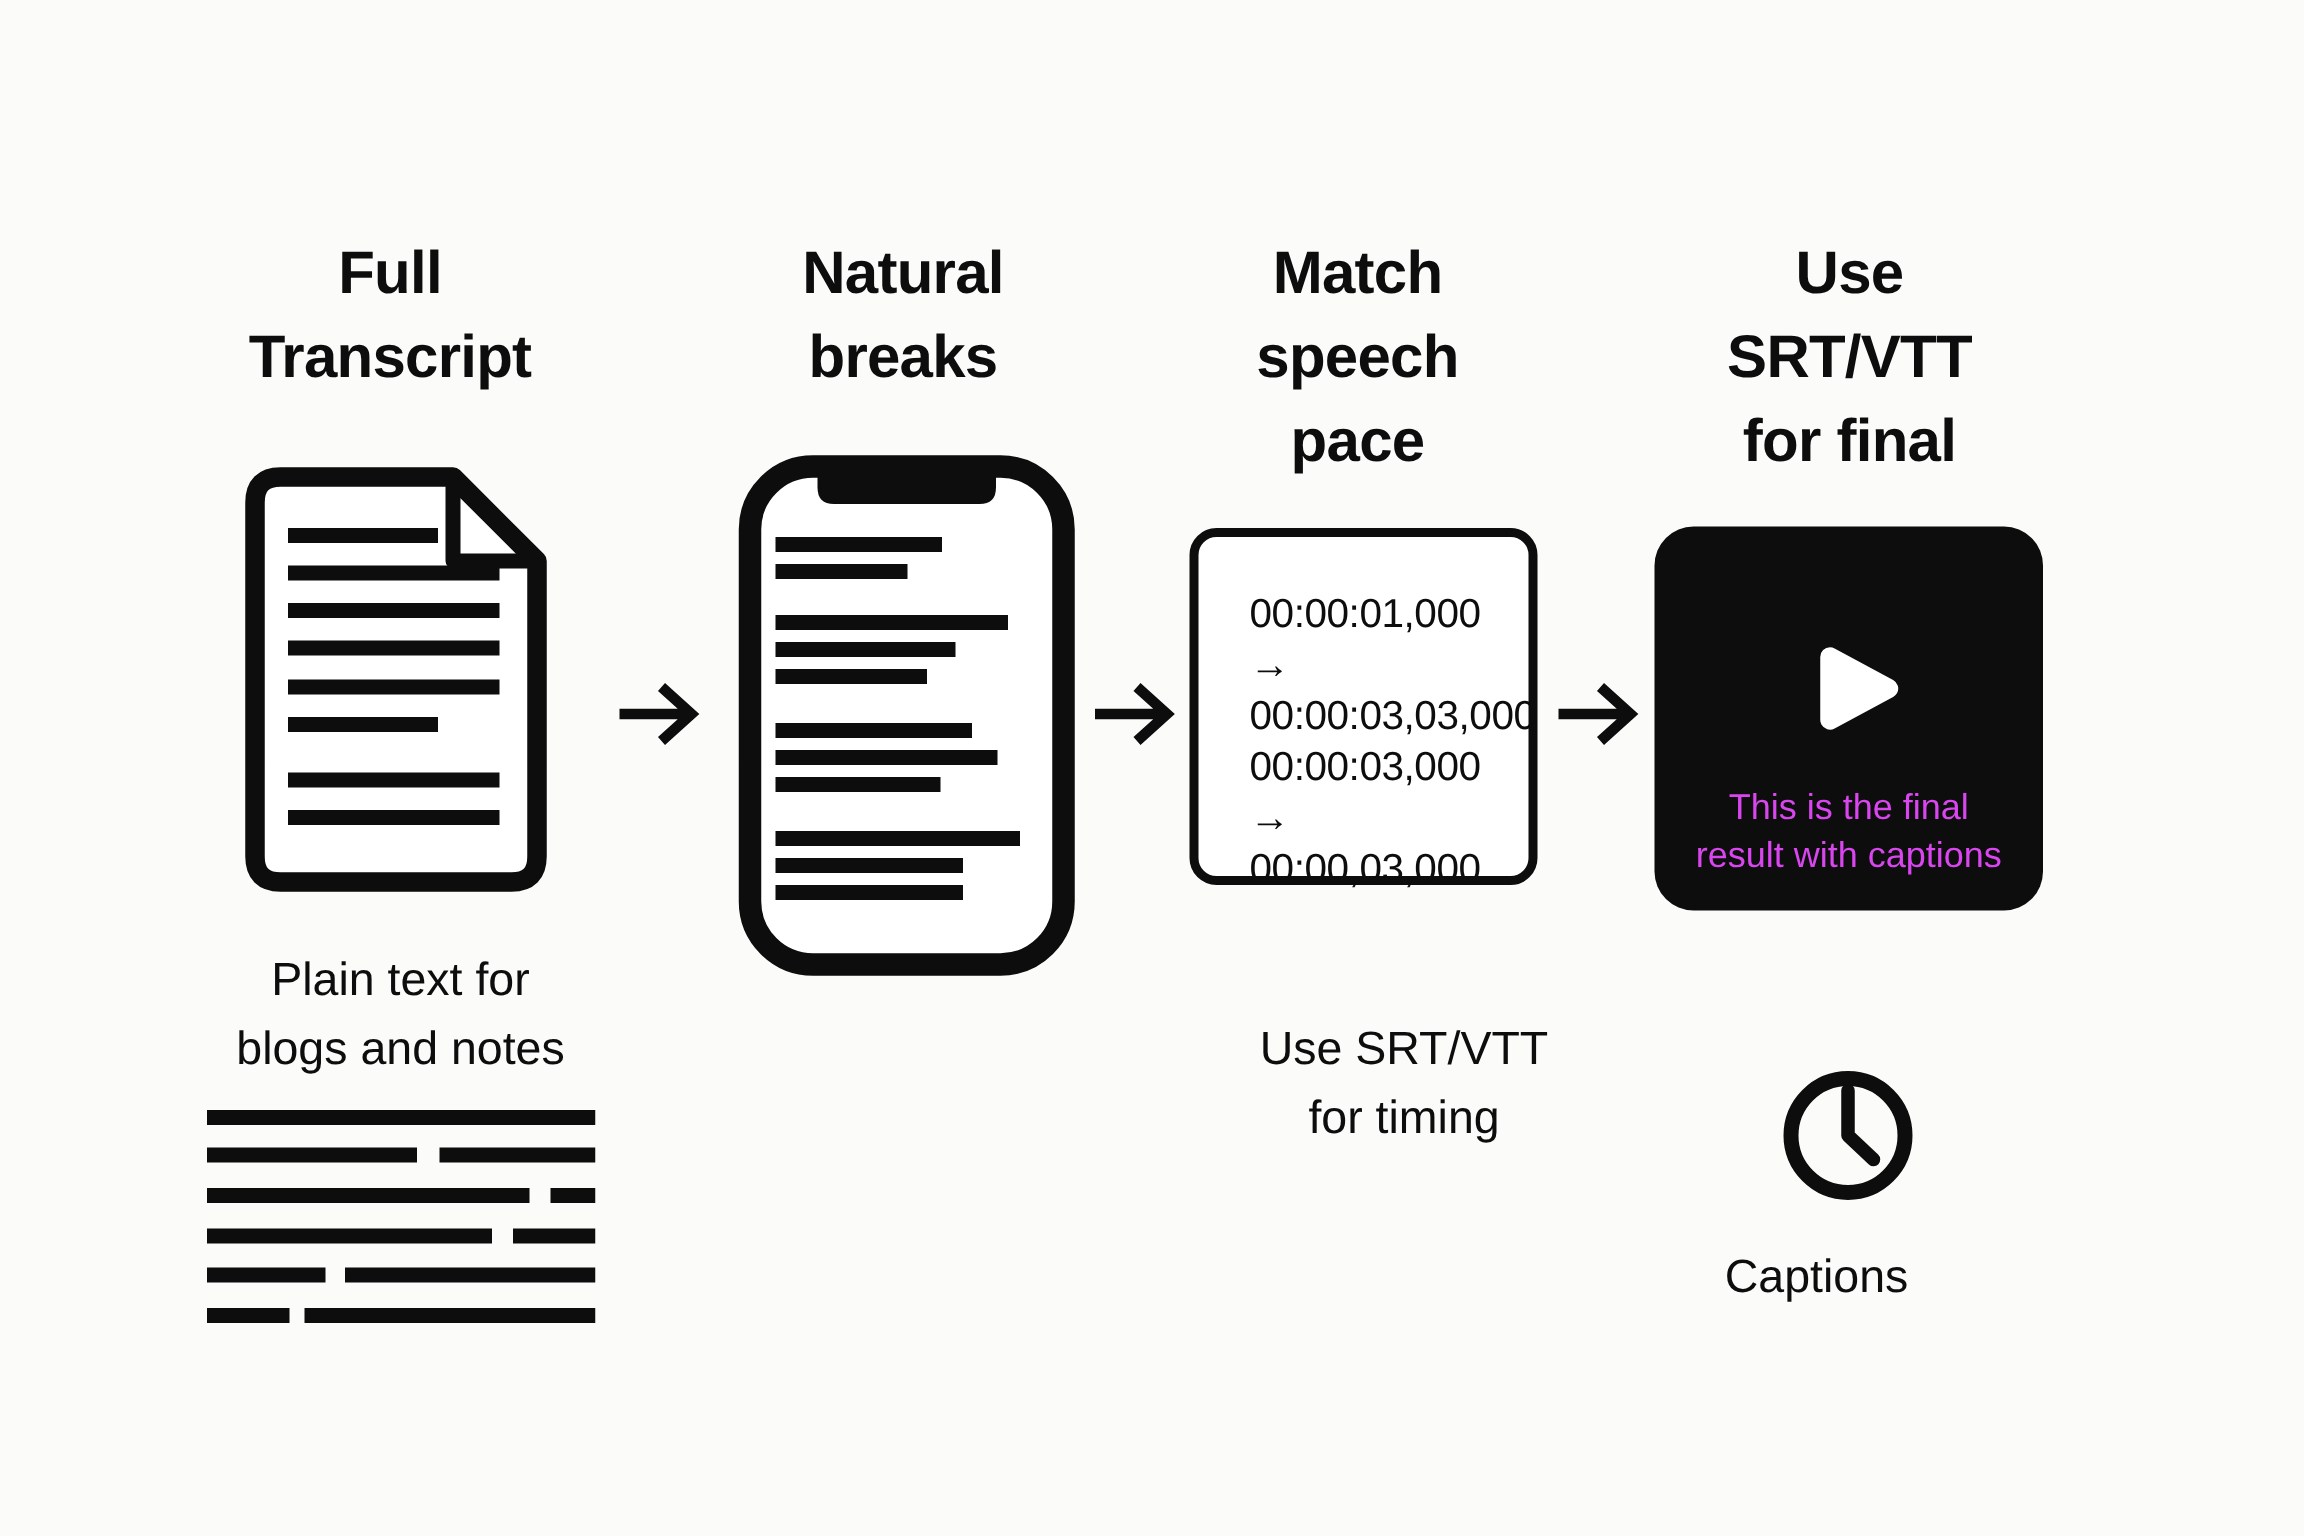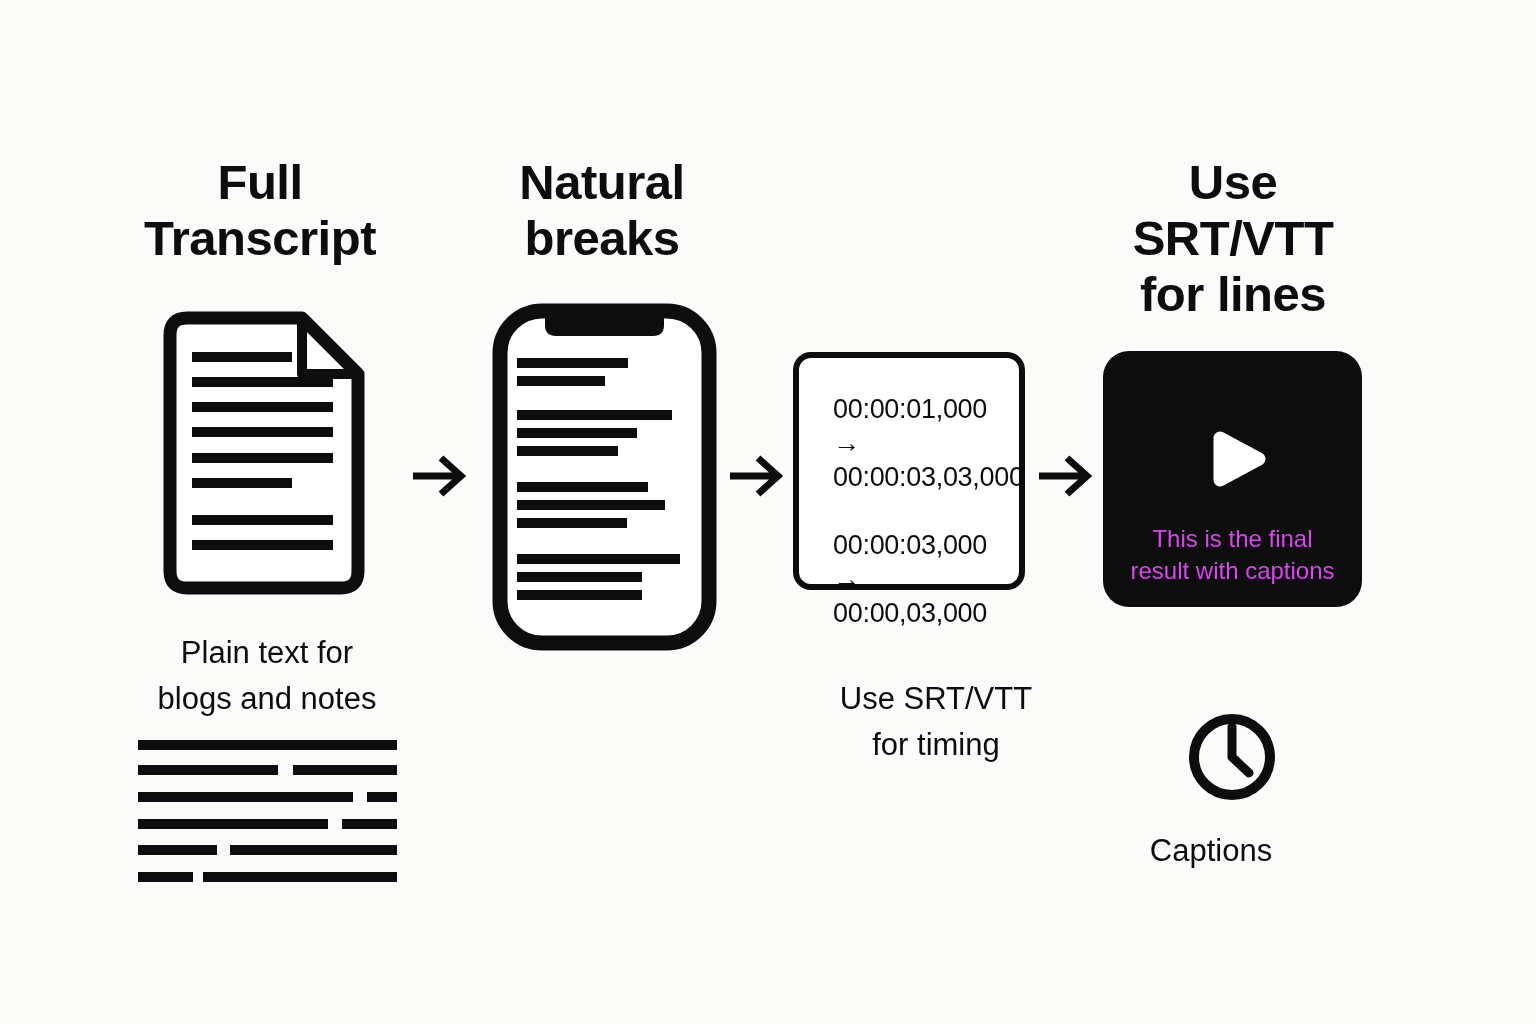--- a/index.html
+++ b/index.html
@@ -6,21 +6,21 @@
   .stage{
     position:relative;
     width:1536px;height:1024px;
     background:#fbfbfa;
     font-family:"Liberation Sans", sans-serif;
     color:#0d0d0d;
     overflow:hidden;
   }
   .abs{position:absolute;}
   .title{
-    font-size:49px;
+    font-size:40px;
     line-height:56px;
     font-weight:700;
     letter-spacing:-0.5px;
     text-align:center;
     white-space:pre-line;
   }
   .caption{
     font-size:31px;
     line-height:46px;
     font-weight:500;
@@ -35,21 +35,21 @@
     border-radius:18px;
     padding:34px 0 0 34px;
   }
   .cue{
     font-size:27px;
     line-height:34px;
     font-weight:500;
     white-space:pre-line;
     letter-spacing:-0.3px;
   }
-  .cue + .cue{margin-top:34px;}
+  .cue + .cue{}
   .video-box{
     box-sizing:border-box;
     width:259px;height:256px;
     background:#0d0d0d;
     border-radius:26px;
   }
   .video-caption{
     width:259px;
     text-align:center;
     color:#d946ef;
@@ -125,38 +125,41 @@
       <rect x="25" y="269" width="125" height="10"></rect>
       <rect x="25" y="287" width="125" height="10"></rect>
     </g>
   </svg>
 
 
   <svg class="abs" style="left:727px;top:453px" width="58" height="46" viewBox="0 0 58 46">
     <path d="M3 23 H50 M31 5 L51 23 L31 41" fill="none" stroke="#0d0d0d" stroke-width="7"></path>
   </svg>
 
+  <div class="abs title" style="left:755px;top:154px;width:300px">Match
+speech
+pace</div>
 
   <div class="abs srt-box" style="left:793px;top:352px">
     <div class="cue">00:00:01,000 →
 00:00:03,03,000</div>
     <div class="cue">00:00:03,000
 → 00:00,03,000</div>
   </div>
 
   <div class="abs caption" style="left:786px;top:676px;width:300px">Use SRT/VTT
 for timing</div>
 
   <svg class="abs" style="left:1036px;top:453px" width="58" height="46" viewBox="0 0 58 46">
     <path d="M3 23 H50 M31 5 L51 23 L31 41" fill="none" stroke="#0d0d0d" stroke-width="7"></path>
   </svg>
 
   <div class="abs title" style="left:1083px;top:154px;width:300px">Use
 SRT/VTT
-for lines</div>
+for final</div>
 
   <div class="abs video-box" style="left:1103px;top:351px">
     <svg class="abs" style="left:107px;top:79px" width="58" height="58" viewBox="0 0 58 58">
       <path d="M10 8 L49 29 L10 50 Z" fill="#ffffff" stroke="#ffffff" stroke-width="13" stroke-linejoin="round"></path>
     </svg>
     <div class="abs video-caption" style="left:0;top:172px">This is the final
 result with captions</div>
   </div>
 
   <svg class="abs" style="left:1186px;top:711px" width="92" height="92" viewBox="0 0 92 92">

